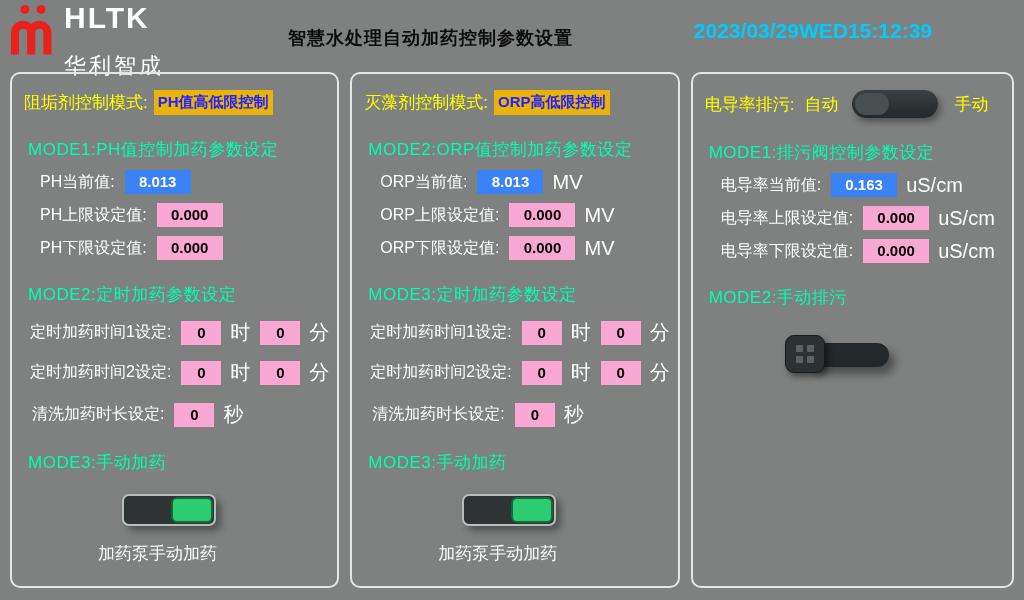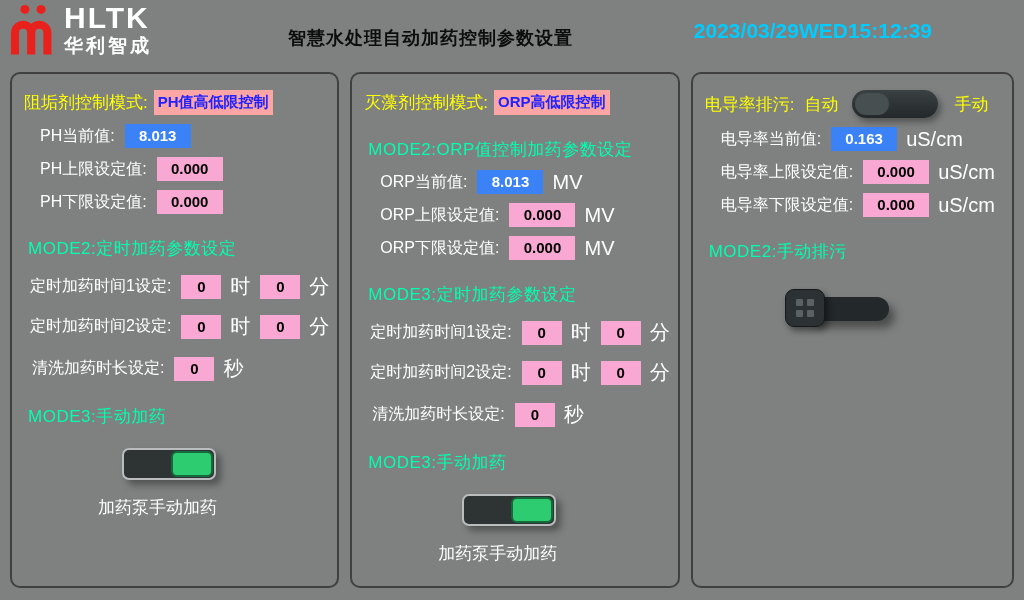--- a/index.html
+++ b/index.html
@@ -9,57 +9,57 @@
     font-family: "Liberation Sans", "DejaVu Sans", sans-serif;
     overflow: hidden;
     position: relative;
   }
   
   .header { position: absolute; top: 0; left: 0; width: 932px; height: 72px; }
   .logo { position: absolute; left: 6px; top: 2px; display: flex; align-items: flex-start; }
   .logo-mark { width: 54px; height: 58px; }
   .logo-text { margin-left: 4px; color: #ffffff; }
   .logo-title { font-size: 30px; font-weight: bold; letter-spacing: 2px; line-height: 32px; }
-  .logo-sub { font-size: 19px; font-weight: bold; letter-spacing: 3px; line-height: 24px; }
+  .logo-sub { font-size: 22px; font-weight: normal; letter-spacing: 3px; line-height: 24px; margin-top: 20px; }
   .page-title {
     position: absolute; left: 288px; top: 26px;
     font-size: 18px; font-weight: bold; color: #0d0d0d; letter-spacing: 1px;
   }
   .datetime {
     position: absolute; right: 0px; top: 19px;
     display: flex; 
     color: #00ccff; font-size: 21px; font-weight: bold;
     white-space: nowrap;
   }
   
   .panels {
     position: absolute; top: 72px; left: 0; right: 0; bottom: 12px;
     display: flex; gap: 11px; padding: 0 10px;
   }
   .panel {
     flex: 1;
-    border: 2px solid #404040;
+    border: 2px solid #e5e5e5;
     border-radius: 10px;
     padding: 8px 8px 6px 10px;
     position: relative;
   }
   .row { display: flex; align-items: center; margin-top: 9px; }
   .mode-row { margin-top: 8px; }
   .section-title {
     margin-top: 23px; padding-left: 6px;
     color: #00ffb0; font-size: 17px; letter-spacing: 0.5px;
   }
   .lbl-yellow { color: #ffff00; font-size: 17px; padding-left: 2px; white-space: nowrap; }
   .lbl-white  { color: #ffffff; font-size: 16px; white-space: nowrap; }
   .field-row  { padding-left: 18px; }
   .timer-row  { padding-left: 8px; margin-top: 13px; }
   .wash-row   { padding-left: 10px; margin-top: 15px; }
   .mode-badge {
     margin-left: 6px;
-    background: #fca5a5; color: #2222ff;
+    background: #eab308; color: #2222ff;
     font-size: 15px; font-weight: bold;
     padding: 3px 4px; white-space: nowrap;
     cursor: pointer;
   }
   .vbox {
     min-width: 66px; height: 24px; line-height: 24px;
     text-align: center; font-size: 15px; font-weight: bold;
     margin-left: 10px;
   }
   .vbox.blue   { background: #3b82f6; color: #ffffff; }
@@ -145,20 +145,21 @@
   </div>
 </div>
 
 <div class="panels">
 
   <section class="panel">
     <div class="row mode-row">
       <span class="lbl-yellow">阻垢剂控制模式:</span>
       <span class="mode-badge">PH值高低限控制</span>
     </div>
+    <div class="section-title">MODE1:PH值控制加药参数设定</div>
     <div class="row field-row">
       <span class="lbl-white">PH当前值:</span>
       <span class="vbox blue">8.013</span>
     </div>
     <div class="row field-row">
       <span class="lbl-white">PH上限设定值:</span>
       <span class="vbox orange">0.000</span>
     </div>
     <div class="row field-row">
       <span class="lbl-white">PH下限设定值:</span>
@@ -241,20 +242,21 @@
 
   <section class="panel">
     <div class="row mode-row">
       <span class="lbl-yellow">电导率排污:</span>
       <span class="lbl-yellow" style="margin-left:8px;">自动</span>
       <div class="pill-switch">
         <div class="pill-knob"></div>
       </div>
       <span class="lbl-yellow">手动</span>
     </div>
+    <div class="section-title">MODE1:排污阀控制参数设定</div>
     <div class="row field-row">
       <span class="lbl-white">电导率当前值:</span>
       <span class="vbox blue">0.163</span>
       <span class="unit">uS/cm</span>
     </div>
     <div class="row field-row">
       <span class="lbl-white">电导率上限设定值:</span>
       <span class="vbox orange">0.000</span>
       <span class="unit">uS/cm</span>
     </div>

